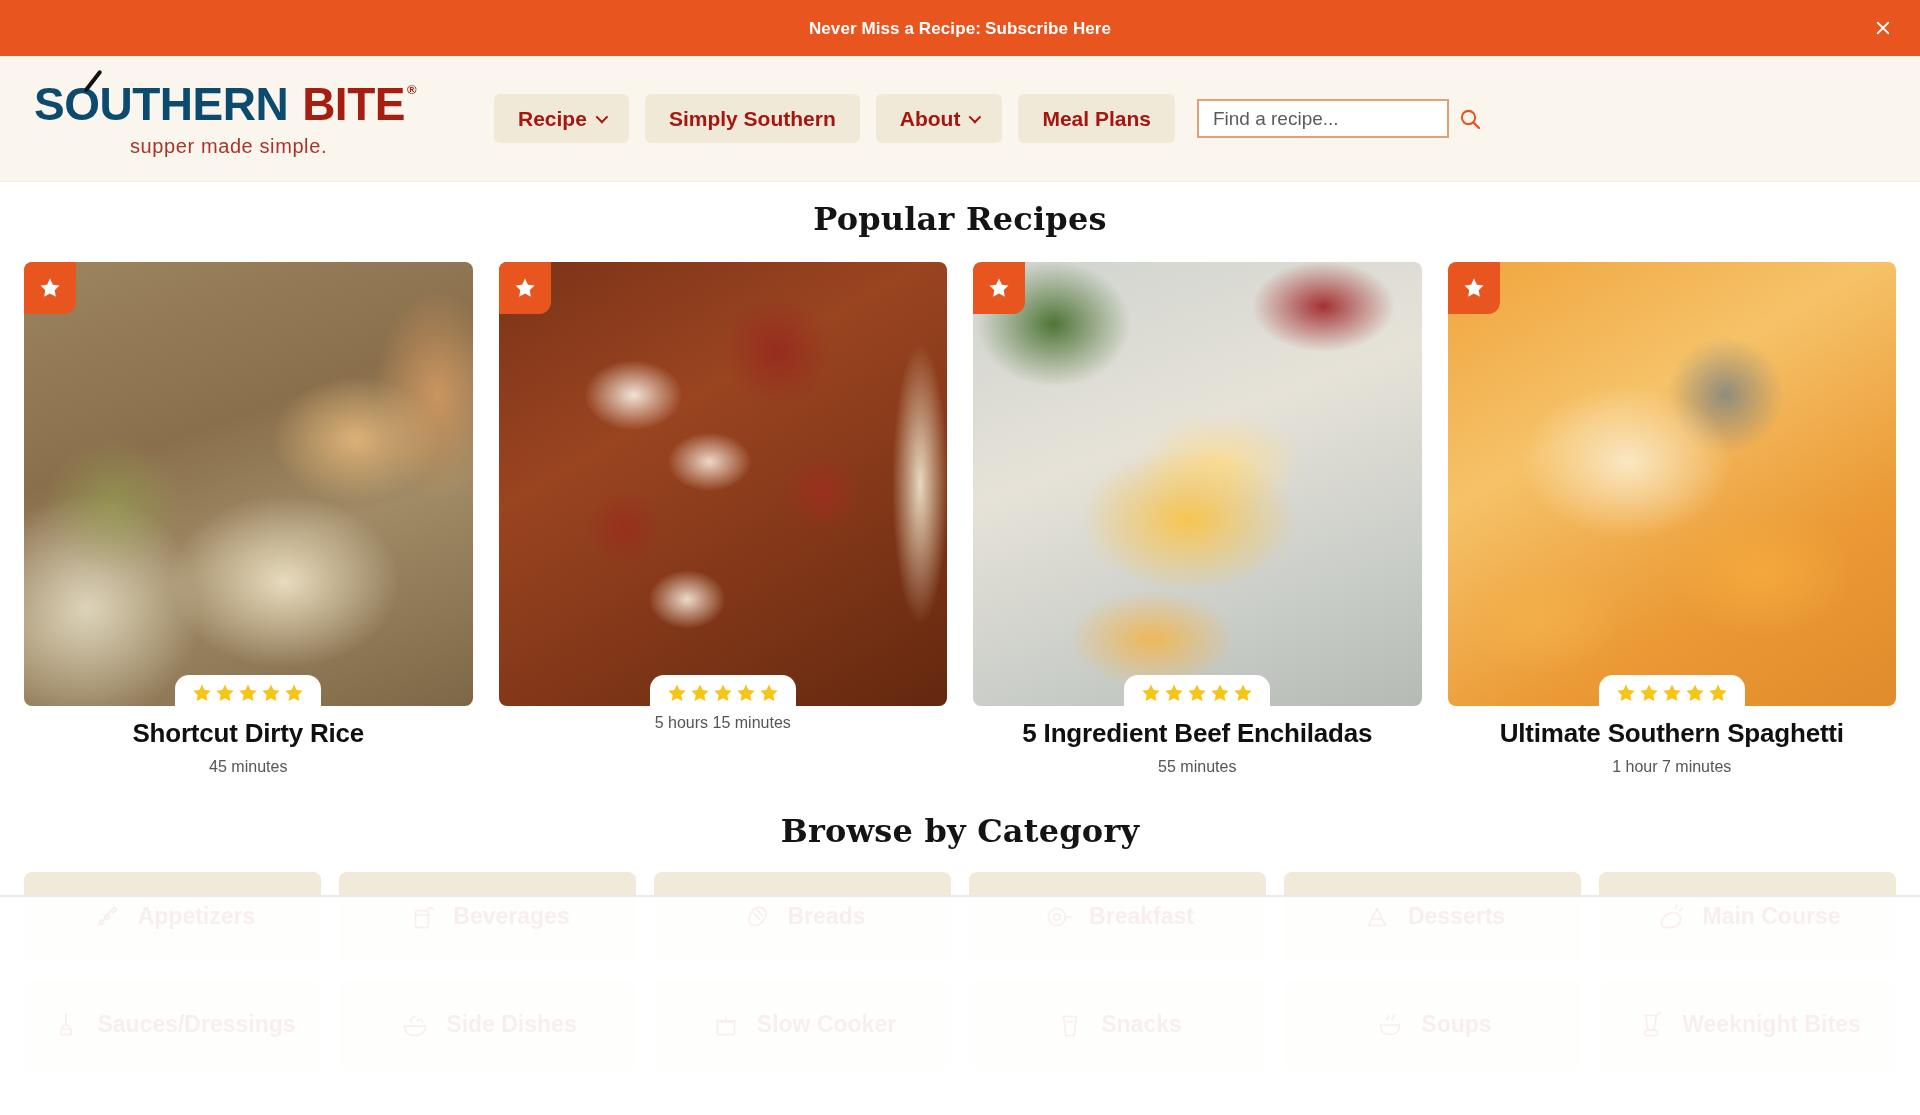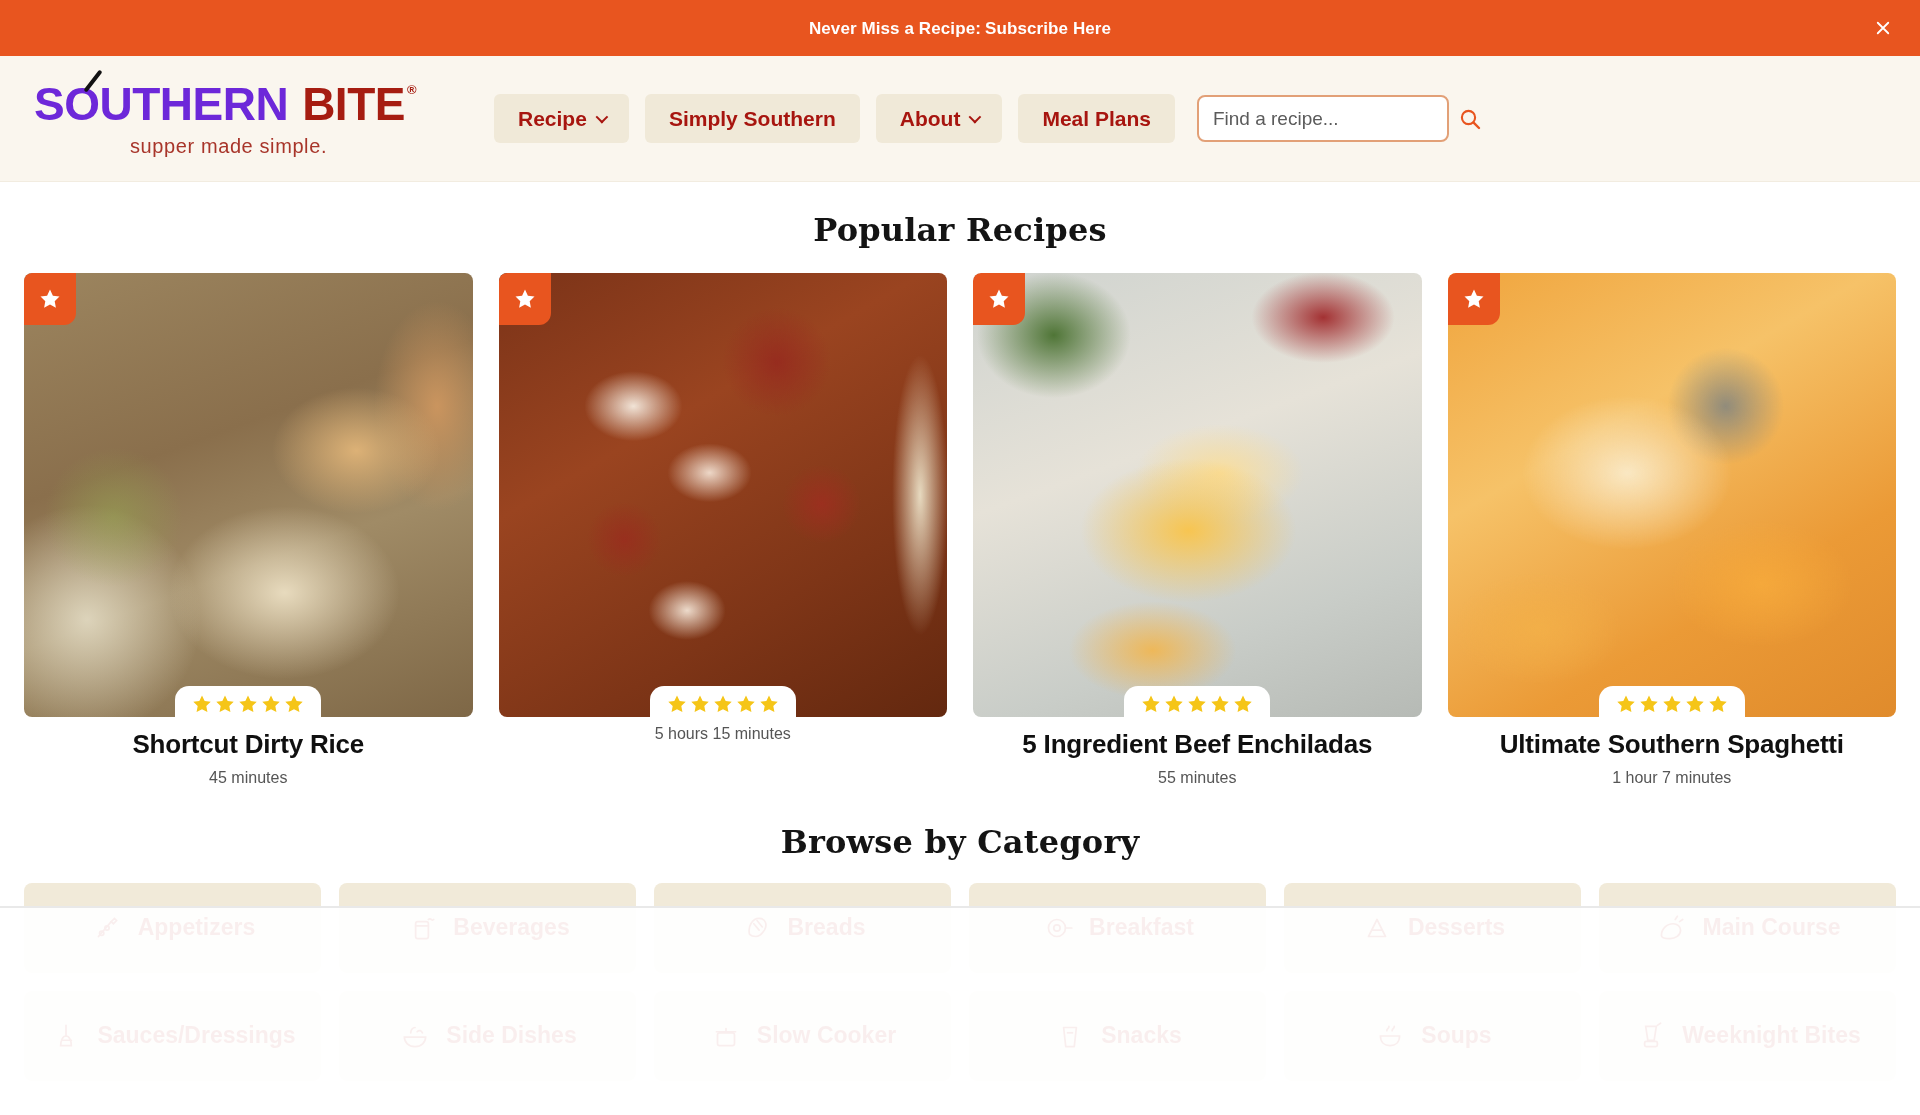--- a/index.html
+++ b/index.html
@@ -73,21 +73,21 @@
     display: flex;
     align-items: baseline;
     line-height: 1;
   }
   .logo-word-1, .logo-word-2 {
     font-family: "Liberation Sans", sans-serif;
     font-weight: bold;
     font-size: 46px;
     letter-spacing: -0.5px;
   }
-  .logo-word-1 { color: #6d28d9; }
+  .logo-word-1 { color: #0c4a6e; }
   .logo-word-2 { color: #a61d11; margin-left: 14px; }
   .logo-reg {
     font-size: 13px;
     color: #a61d11;
     position: relative;
     top: -26px;
     left: 2px;
     font-weight: bold;
   }
   
@@ -136,42 +136,42 @@
     width: 9px; height: 9px;
     border-right: 2px solid #a7150f;
     border-bottom: 2px solid #a7150f;
     transform: rotate(45deg) translateY(-2px);
   }
 
   
   #search-box {
     margin-left: 22px;
     width: 252px;
-    height: 47px;
+    height: 39px;
     background: #ffffff;
     border: 2px solid #e2a077;
-    border-radius: 8px;
+    border-radius: 0;
     display: flex;
     align-items: center;
     padding: 0 12px 0 14px;
   }
   #search-input {
     flex: 1;
     border: none;
     outline: none;
     background: transparent;
     font-family: "Liberation Sans", sans-serif;
     font-size: 19px;
     color: #3d3d3d;
   }
   #search-input::placeholder { color: #5b5b5b; }
   .search-icon { width: 24px; height: 24px; flex: none; cursor: pointer; }
 
   
-  #popular-section { padding-top: 18px; margin-top: 11px; }
+  #popular-section { padding-top: 18px; }
   .section-title {
     text-align: center;
     font-family: "DejaVu Serif", serif;
     font-weight: bold;
     font-size: 32px;
     color: #141414;
     letter-spacing: .2px;
   }
 
   #recipe-grid {

